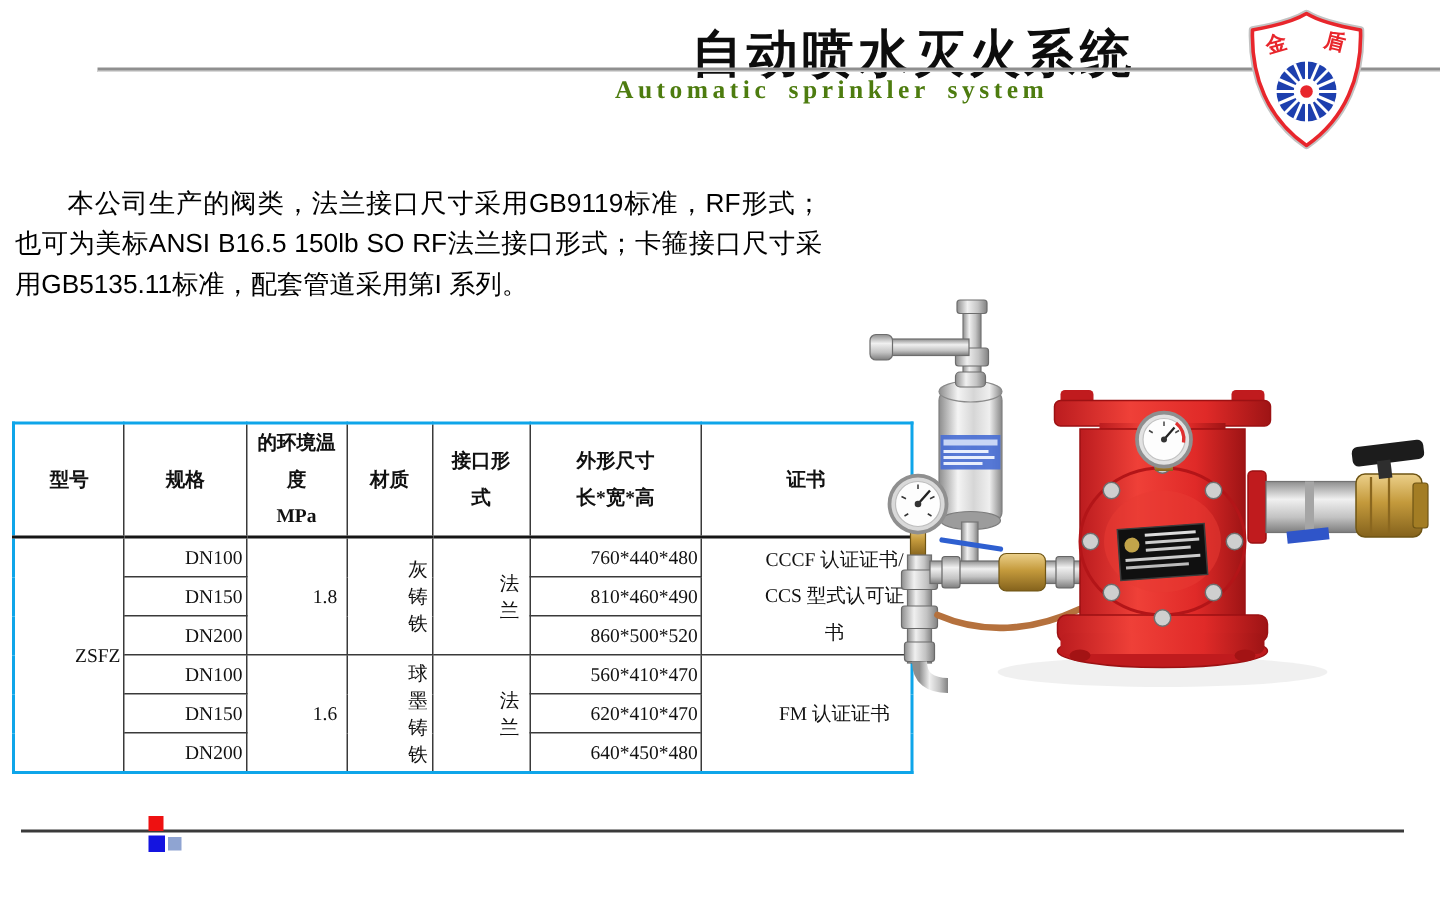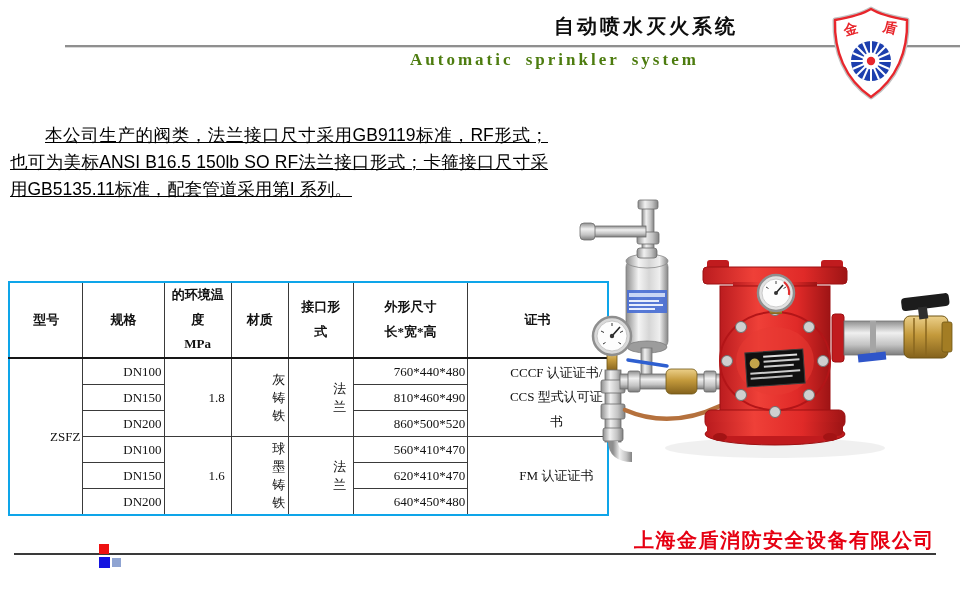--- a/index.html
+++ b/index.html
@@ -2,38 +2,38 @@
 <html><head>
 <meta charset="utf-8">
 <style>
   html,body{margin:0;padding:0;background:#ffffff;}
   #page{
     position:relative;width:960px;height:605px;background:#ffffff;overflow:hidden;
     font-family:"Liberation Sans","DejaVu Sans",sans-serif;color:#000;
   }
   
   .hdr-title{
-    position:absolute;top:13px;right:222px;font-size:20px;font-weight:bold;
+    position:absolute;top:13px;right:203px;font-size:34px;font-weight:bold;
     letter-spacing:3px;color:#0d0d0d;white-space:nowrap;text-align:center;
   }
   .hdr-rule{
     position:absolute;top:45px;left:65px;width:895px;height:2px;
     background:#8f8f8f;border-bottom:1px solid #d9d9d9;
   }
   .hdr-sub{
     position:absolute;top:50px;left:410px;font-family:"Liberation Serif","DejaVu Serif",serif;
     font-size:17px;font-weight:bold;color:#4d7c0f;letter-spacing:3px;word-spacing:5px;white-space:nowrap;
   }
   .logo{position:absolute;top:6px;left:830px;width:82px;height:96px;z-index:5;}
   
   .intro{
     position:absolute;top:122px;left:10px;width:538px;
     font-size:17.5px;line-height:27px;text-align:justify;color:#000;
   }
-  .intro p{margin:0;text-indent:2em;text-decoration:underline;}
+  .intro p{margin:0;text-indent:2em;}
   
   .spec-table{
     position:absolute;top:281px;left:8px;border-collapse:collapse;table-layout:fixed;
     font-family:"Liberation Serif","DejaVu Serif",serif;font-size:13px;color:#111;
   }
   .spec-table td{border:1px solid #3a3a3a;text-align:center;vertical-align:middle;padding:0 2px;}
   .spec-table{border:2px solid #0ea5e9;}
   .spec-table tr.hrow td{height:53px;font-weight:bold;border-bottom:2px solid #161616;line-height:1.9;}
   .spec-table tr.drow td{height:25px;padding-left:40px;}
   .two-line{display:block;line-height:1.9;}
@@ -312,19 +312,18 @@
         <line x1="344" y1="128" x2="344" y2="166" stroke="#8a671f" stroke-width="1.5"></line>
         <line x1="356" y1="128" x2="356" y2="166" stroke="#8a671f" stroke-width="1.5"></line>
         <g transform="rotate(-7 352 118)">
           <rect x="332" y="106" width="48" height="13" rx="4" fill="#1c1c1c"></rect>
           <rect x="348" y="117" width="9" height="12" fill="#2e2e2e"></rect>
         </g>
       </g>
     </svg>
   </div>
 
-  <div class="ftr-cn">上海金盾消防安全设备有限公司</div>
   <div class="ftr-rule"></div>
   <div class="sq sq-red"></div>
   <div class="sq sq-blue"></div>
   <div class="sq sq-lblue"></div>
 
 </div>
 
 </body></html>

